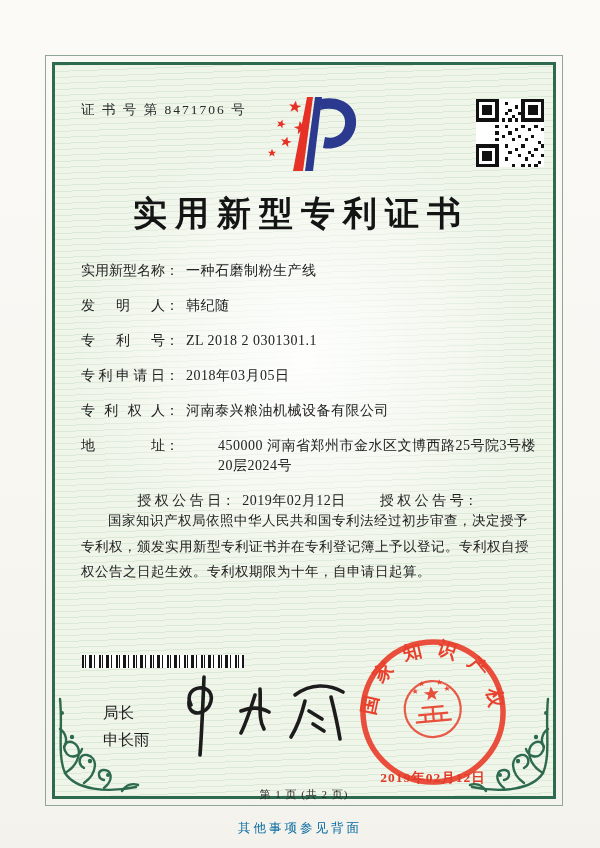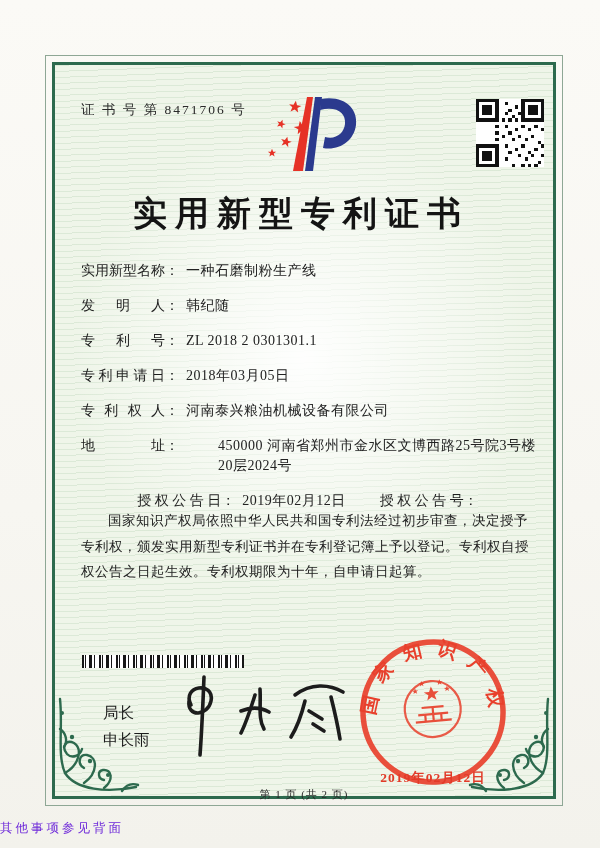--- a/index.html
+++ b/index.html
@@ -54,21 +54,21 @@
   .sig-svg { position:absolute; left:102px; top:606px; width:210px; height:92px; }
   .seal { position:absolute; left:301px; top:570px; width:154px; height:154px; transform:rotate(-5deg); }
   .seal-date {
     position:absolute; left:299px; top:704px; width:158px; text-align:center;
     color:#e23a28; font-size:13.5px; letter-spacing:1px; font-weight:bold;
   }
   .page-no { position:absolute; left:0; right:0; top:722px; text-align:center; font-size:11px; letter-spacing:1px; color:#2a2a2a; }
   .orn { position:absolute; width:94px; height:106px; bottom:-3px; }
   .orn-l { left:-3px; }
   .orn-r { right:-3px; transform:scaleX(-1); }
-  .footer-note { position:absolute; left:0; right:0; top:820px; font-size:12.5px; letter-spacing:3px; color:#6d28d9; }
+  .footer-note { position:absolute; left:0; right:0; top:820px; text-align:center; font-size:12.5px; letter-spacing:3px; color:#0369a1; }
 </style>
 </head>
 <body>
 
 <div class="frame">
   <div class="frame-inner">
 
     <div class="cert-no">证 书 号 第 8471706 号</div>
 
     <svg class="logo" viewBox="0 0 100 86">

